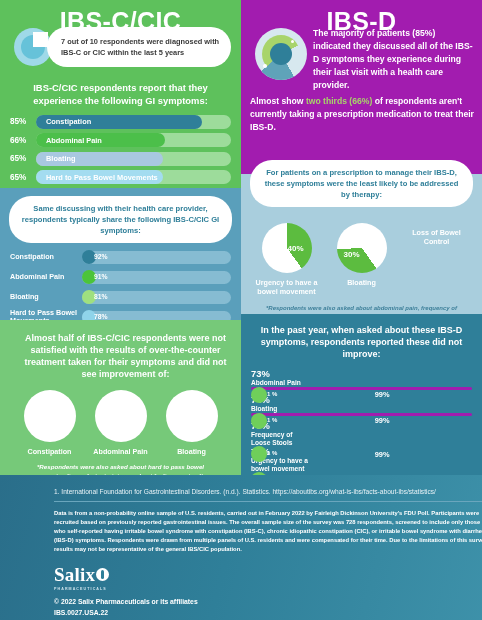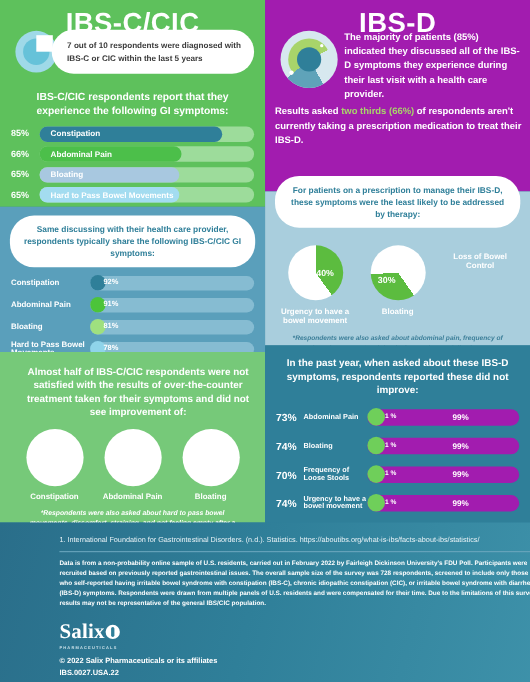--- a/index.html
+++ b/index.html
@@ -171,21 +171,21 @@
     text-align:center;color:#3d7f99;font-size:6px;line-height:1.45;font-style:italic;
     font-weight:600;padding:0 18px;margin-top:8px;
   }
 
   
   .r-head{
     text-align:center;color:#ffffff;font-weight:bold;font-size:9px;line-height:1.35;
     padding:10px 12px 0 12px;
   }
   .rbars{padding:8px 10px 0 10px;}
-  .rrow{display:flex;align-items:center;height:22px;margin-bottom:4px;}
+  .rrow{display:flex;height:22px;margin-bottom:4px;flex-direction:column;}
   .rpct{width:25px;flex:none;color:#ffffff;font-size:9.4px;font-weight:bold;}
   .rlab{width:58px;flex:none;color:#ffffff;font-size:6.6px;font-weight:600;line-height:1.15;}
   .rtrack{
     position:relative;flex:1;height:15px;border-radius:7.5px;background:#a21caf;
   }
   .rdot{
     position:absolute;left:0;top:-0.5px;width:16px;height:16px;border-radius:50%;
     background:#6fcf5a;
   }
   .rsmall{
@@ -376,21 +376,21 @@
       <div class="donut">
         <div class="ring2"></div>
         <div class="seg-dk"></div>
         <div class="hole"></div>
         <div class="dot1"></div>
         <div class="dot2"></div>
       </div>
 
       <div class="r-para">The majority of patients (85%) indicated they discussed all of the IBS-D symptoms they experience during their last visit with a health care provider.</div>
 
-      <div class="r-para2"><span>Results asked </span><span class="accent">two thirds (66%)</span><span> of respondents aren't currently taking a prescription medication to treat their IBS-D.</span></div>
+      <div class="r-para2"><span>Almost show </span><span class="accent">two thirds (66%)</span><span> of respondents aren't currently taking a prescription medication to treat their IBS-D.</span></div>
     </div>
 
     <div class="band r-blue2">
       <div style="position:relative;top:-14px">
         <div class="callout">
           <div class="callout-txt">For patients on a prescription to manage their IBS-D, these symptoms were the least likely to be addressed by therapy:</div>
         </div>
       </div>
 
       <div class="pies" style="margin-top:-8px">

